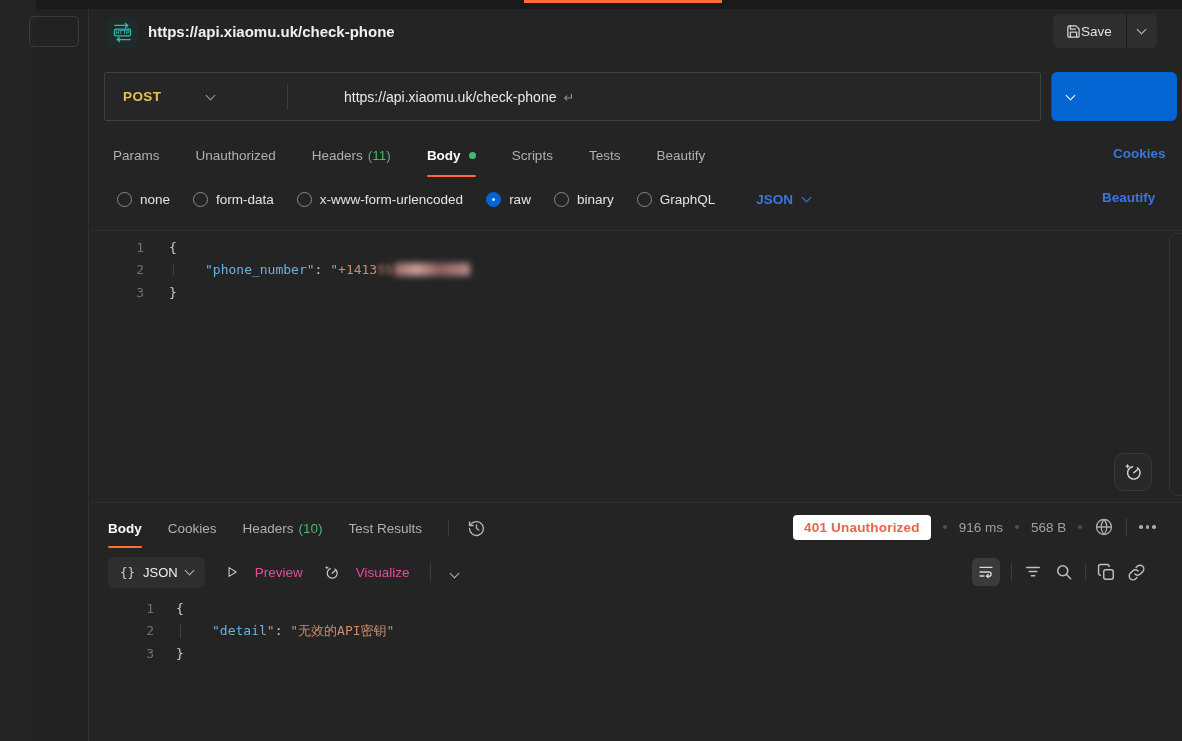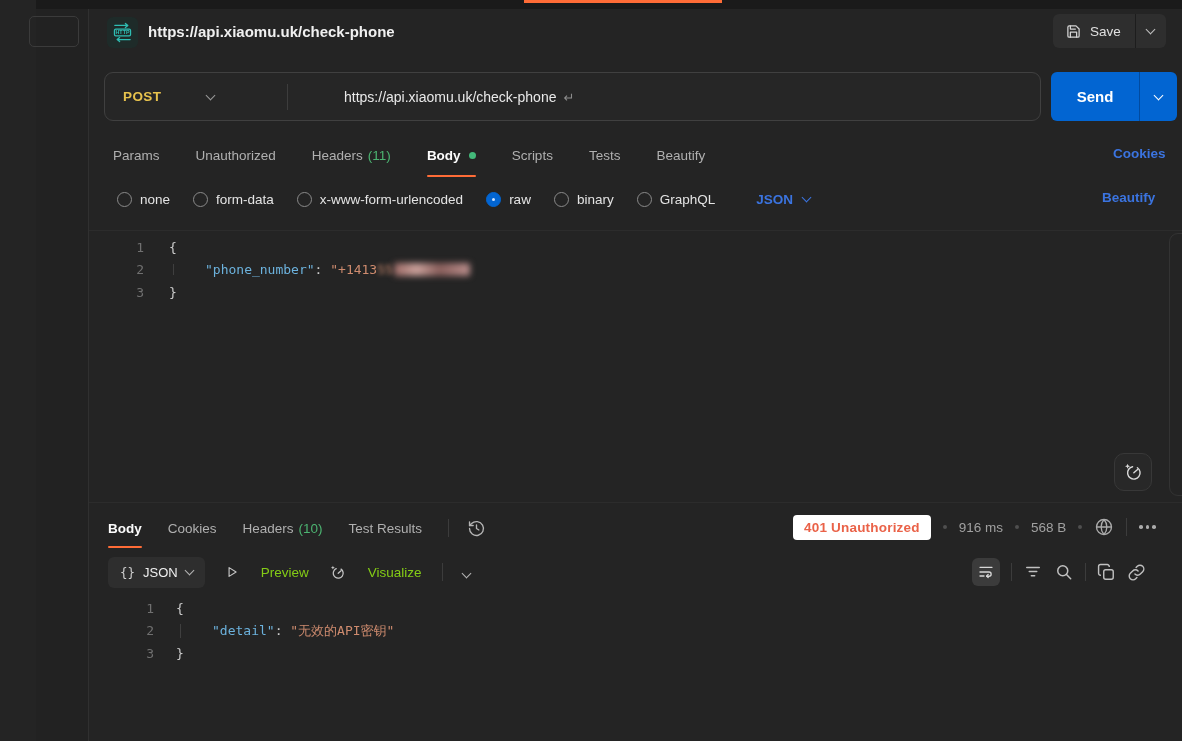--- a/index.html
+++ b/index.html
@@ -11,32 +11,32 @@
   .orange-ind { position:absolute; left:488px; top:0; width:198px; height:3px; background:#ff6c37; }
 
   
   .sidebar { position:absolute; left:0; top:9px; width:53px; height:732px; background:#222222; border-right:1px solid #303030; }
   .sidebar-box { position:absolute; left:-7px; top:7px; width:50px; height:31px; border:1px solid #3b3b3b; border-radius:5px; }
 
   
   .http-badge { position:absolute; left:71px; top:17px; width:31px; height:31px; background:#1e2b29; border-radius:6px; display:flex; align-items:center; justify-content:center; }
   .req-title { position:absolute; left:112px; top:16px; height:31px; line-height:31px; font-size:15px; font-weight:700; color:#f0f0f0; }
   .save-btn { position:absolute; left:1017px; top:14px; height:34px; display:flex; align-items:stretch; background:#2e2e2e; border-radius:6px; color:#e0e0e0; cursor:pointer; }
-  .save-main { display:flex; align-items:center; gap:9px; padding:0 14px 0 13px; font-size:13.5px; }
+  .save-main { display:flex; align-items:center; padding:0 14px 0 13px; font-size:13.5px; }
   .save-sep { width:1px; background:#1d1d1d; }
   .save-chev { width:30px; display:flex; align-items:center; justify-content:center; color:#c0c0c0; }
   .chev { display:inline-block; width:7px; height:7px; border-right:1.6px solid currentColor; border-bottom:1.6px solid currentColor; transform:rotate(45deg); margin-top:-3px; }
   .chev-left { display:inline-block; width:7px; height:7px; border-left:1.6px solid currentColor; border-bottom:1.6px solid currentColor; transform:rotate(45deg); }
   .panel-arrow { position:absolute; left:1172px; top:26px; color:#777; }
 
   
   .right-div { position:absolute; left:1160px; top:9px; width:1px; height:732px; background:#2d2d2d; }
 
   
-  .url-box { position:absolute; left:68px; top:72px; width:937px; height:49px; border:1px solid #404040; border-radius:9px; background:#262626; display:flex; align-items:center;gap:40px; }
+  .url-box { position:absolute; left:68px; top:72px; width:937px; height:49px; border:1px solid #404040; border-radius:2px; background:#262626; display:flex; align-items:center;gap:40px; }
   .method { display:flex; align-items:center; width:142px; padding-left:18px; background:none; border:none; color:#e7c24d; font-weight:700; font-size:13.5px; letter-spacing:.4px; font-family:inherit; cursor:pointer; }
   .method .chev { margin-left:46px; color:#9a9a9a; }
   .vdiv-url { width:1px; height:26px; background:#3d3d3d; }
   .url-input { flex:1; padding-left:16px; font-size:14px; color:#e9e9e9; cursor:text; white-space:nowrap; }
   .url-ret { color:#8c8c8c; margin-left:7px; font-size:13px; }
   .send-btn { position:absolute; left:1015px; top:72px; width:126px; height:49px; border-radius:6px; background:#0265d2; display:flex; align-items:stretch; overflow:hidden; cursor:pointer; }
   .send-main { flex:1; display:flex; align-items:center; justify-content:center; color:#fff; font-weight:700; font-size:15px; }
   .send-sep { width:1px; background:rgba(0,30,70,.35); }
   .send-chev { width:37px; display:flex; align-items:center; justify-content:center; color:#fff; }
 
@@ -92,21 +92,21 @@
   .meta { color:#a0a0a0; font-size:13.5px; white-space:nowrap; }
   .icon-btn { display:flex; align-items:center; justify-content:center; cursor:pointer; }
   .more-dots { display:flex; gap:3px; }
   .more-dots span { width:3.5px; height:3.5px; border-radius:50%; background:#ababab; }
 
   .resp-toolbar { position:absolute; left:72px; top:556px; height:32px; display:flex; align-items:center; gap:20px; }
   .json-btn { display:flex; align-items:center; gap:8px; height:31px; padding:0 12px; background:#2e2e2e; border-radius:6px; cursor:pointer; }
   .json-btn .braces { font-family:"DejaVu Sans Mono",monospace; font-size:12.5px; color:#cfcfcf; }
   .json-btn .lbl { font-size:13px; color:#f0f0f0; }
   .json-btn .chev { color:#b5b5b5; }
-  .tool-link { display:flex; align-items:center; gap:22px; font-size:13.5px; color:#84cc16; cursor:pointer; }
+  .tool-link { display:flex; align-items:center; gap:16px; font-size:13.5px; color:#ec4899; cursor:pointer; }
   .resp-right-icons { position:absolute; left:936px; top:557px; height:30px; display:flex; align-items:center; gap:11px; }
   .wrap-btn { width:28px; height:28px; background:#3b3b3b; border-radius:6px; display:flex; align-items:center; justify-content:center; cursor:pointer; }
 </style>
 </head>
 <body>
 
 <div class="page">
 
   <div class="top-strip">
     <div class="orange-ind"></div>
@@ -150,21 +150,20 @@
     <button class="method">
       <span>POST</span>
       <span class="chev"></span>
     </button>
     <span class="vdiv-url"></span>
     <div class="url-input">
       <span>https://api.xiaomu.uk/check-phone</span><span class="url-ret">↵</span>
     </div>
   </div>
   <div class="send-btn">
-    <span class="send-main">Send</span>
     <span class="send-sep"></span>
     <span class="send-chev">
         <span class="chev"></span>
       </span>
   </div>
 
   <nav class="req-tabs">
     <div class="tab">
         <span>Params</span>
       </div>

